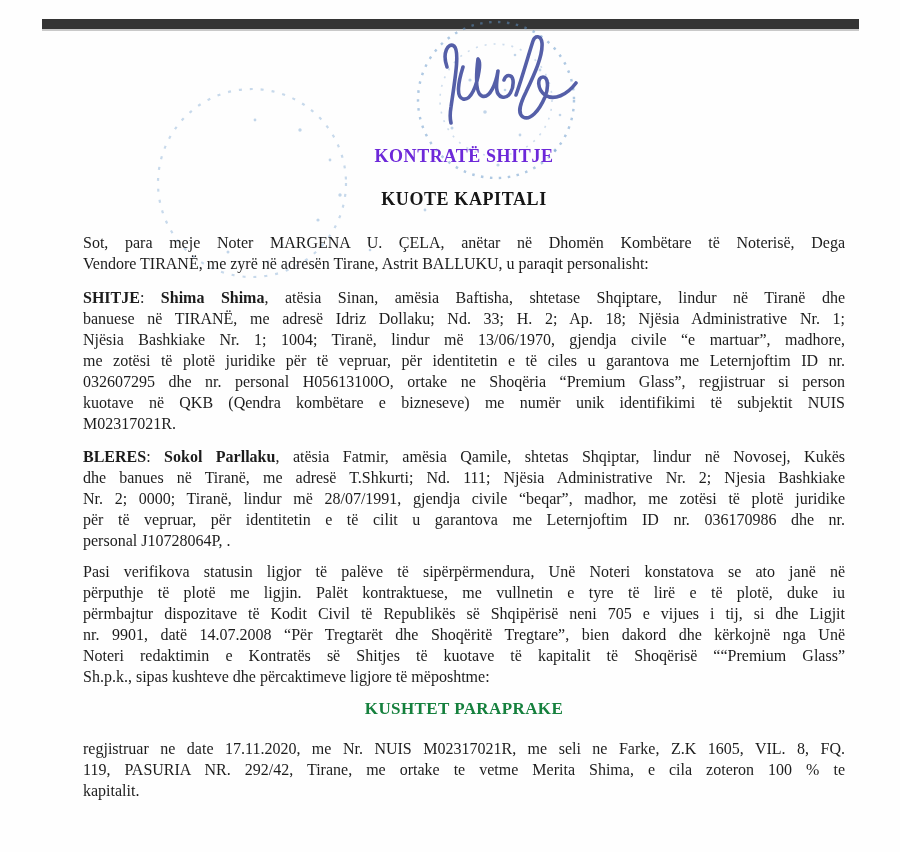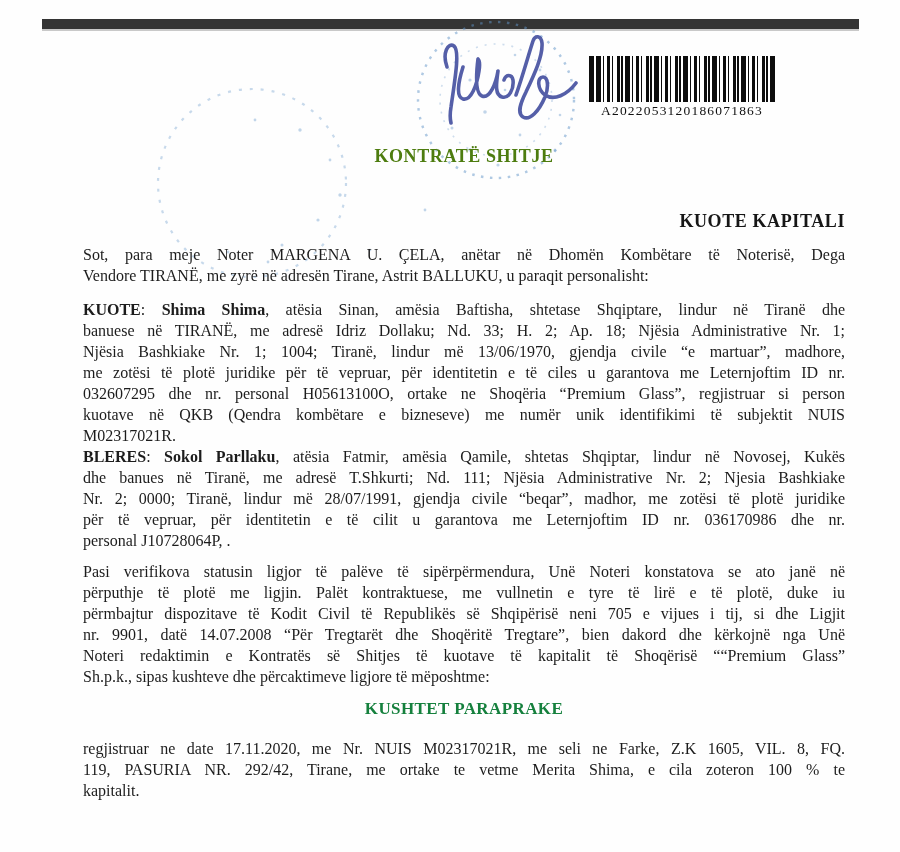--- a/index.html
+++ b/index.html
@@ -20,28 +20,28 @@
       #0d0d0d 0 2px,#fff 2px 4px,#0d0d0d 4px 9px,#fff 9px 11px,
       #0d0d0d 11px 12px,#fff 12px 15px,#0d0d0d 15px 18px,#fff 18px 20px,
       #0d0d0d 20px 21px,#fff 21px 25px,#0d0d0d 25px 28px,#fff 28px 29px);
     border-left:3px solid #0d0d0d;border-right:3px solid #0d0d0d;
   }
   .barcode .num{
     margin-top:1px;text-align:center;font-size:13.5px;letter-spacing:1.2px;color:#111;
     white-space:nowrap;
   }
   .content{position:absolute;left:83px;top:146px;width:762px;}
-  .title{margin:0;font-size:18px;font-weight:bold;text-align:center;letter-spacing:.6px;color:#4d7c0f;}
-  .subtitle{margin:44px 0 0;font-size:18px;font-weight:bold;text-align:right;letter-spacing:.6px;color:#161616;}
+  .title{margin:0;font-size:18px;font-weight:bold;text-align:center;letter-spacing:.6px;color:#6d28d9;}
+  .subtitle{margin:22px 0 0;font-size:18px;font-weight:bold;text-align:center;letter-spacing:.6px;color:#161616;}
   .para{font-size:16px;line-height:21px;}
   .para .line{text-align:justify;text-align-last:justify;white-space:normal;}
   .para .line.last{text-align-last:left;}
-  #p-intro{margin-top:12px;}
+  #p-intro{margin-top:22px;}
   #p-seller{margin-top:13px;}
-  #p-buyer{}
+  #p-buyer{margin-top:12px;}
   #p-notary{margin-top:10px;}
   .section-heading{margin:12px 0 0;font-size:17px;font-weight:bold;text-align:center;letter-spacing:.4px;color:#15803d;}
   #p-preliminary{margin-top:19px;}
   b{font-weight:bold;}
 </style>
 </head>
 <body>
 
 <div class="page">
 
@@ -81,36 +81,32 @@
   </svg>
 
   <svg class="signature-svg" viewBox="0 0 155 100">
     <g fill="none" stroke-width="3.6" stroke-linecap="round" stroke-linejoin="round" opacity="0.88">
       <path d="M14 34 C9 20 15 9 21 13 C27 18 22 46 18 74 C17 80 17 86 18 90" stroke="#3e4a9d"></path>
       <path d="M30 34 C25 50 23 64 30 66 C38 68 44 52 46 38 C47 32 47 28 45 26 C43 42 42 60 49 63 C57 66 63 50 65 38 C63 52 62 62 69 64 C76 66 81 56 80 47 C79 41 73 41 71 47" stroke="#3e4a9d"></path>
       <path d="M83 62 C90 42 96 20 100 8 C102 2 108 2 109 10 C110 23 101 42 93 59 C87 71 84 80 90 84 C97 88 106 78 112 64 C116 54 115 44 110 44 C104 44 104 56 112 62 C121 68 134 62 143 50" stroke="#3e4a9d"></path>
     </g>
   </svg>
 
-  <div class="barcode">
-    <div class="bars"></div>
-    <div class="num">A2022053120186071863</div>
-  </div>
 
   <div class="content">
     <h1 class="title">KONTRATË SHITJE</h1>
     <h2 class="subtitle">KUOTE KAPITALI</h2>
 
     <div class="para" id="p-intro">
         <div class="line">Sot, para meje Noter MARGENA U. ÇELA, anëtar në Dhomën Kombëtare të Noterisë, Dega</div>
         <div class="line last">Vendore TIRANË, me zyrë në adresën Tirane, Astrit BALLUKU, u paraqit personalisht:</div>
       </div>
 
     <div class="para" id="p-seller">
-        <div class="line"><b>KUOTE</b>: <b>Shima Shima</b>, atësia Sinan, amësia Baftisha, shtetase Shqiptare, lindur në Tiranë dhe</div>
+        <div class="line"><b>SHITJE</b>: <b>Shima Shima</b>, atësia Sinan, amësia Baftisha, shtetase Shqiptare, lindur në Tiranë dhe</div>
         <div class="line">banuese në TIRANË, me adresë Idriz Dollaku; Nd. 33; H. 2; Ap. 18; Njësia Administrative Nr. 1;</div>
         <div class="line">Njësia Bashkiake Nr. 1; 1004; Tiranë, lindur më 13/06/1970, gjendja civile “e martuar”, madhore,</div>
         <div class="line">me zotësi të plotë juridike për të vepruar, për identitetin e të ciles u garantova me Leternjoftim ID nr.</div>
         <div class="line">032607295 dhe nr. personal H05613100O, ortake ne Shoqëria “Premium Glass”, regjistruar si person</div>
         <div class="line">kuotave në QKB (Qendra kombëtare e bizneseve) me numër unik identifikimi të subjektit NUIS</div>
         <div class="line last">M02317021R.</div>
       </div>
 
     <div class="para" id="p-buyer">
         <div class="line"><b>BLERES</b>: <b>Sokol Parllaku</b>, atësia Fatmir, amësia Qamile, shtetas Shqiptar, lindur në Novosej, Kukës</div>

